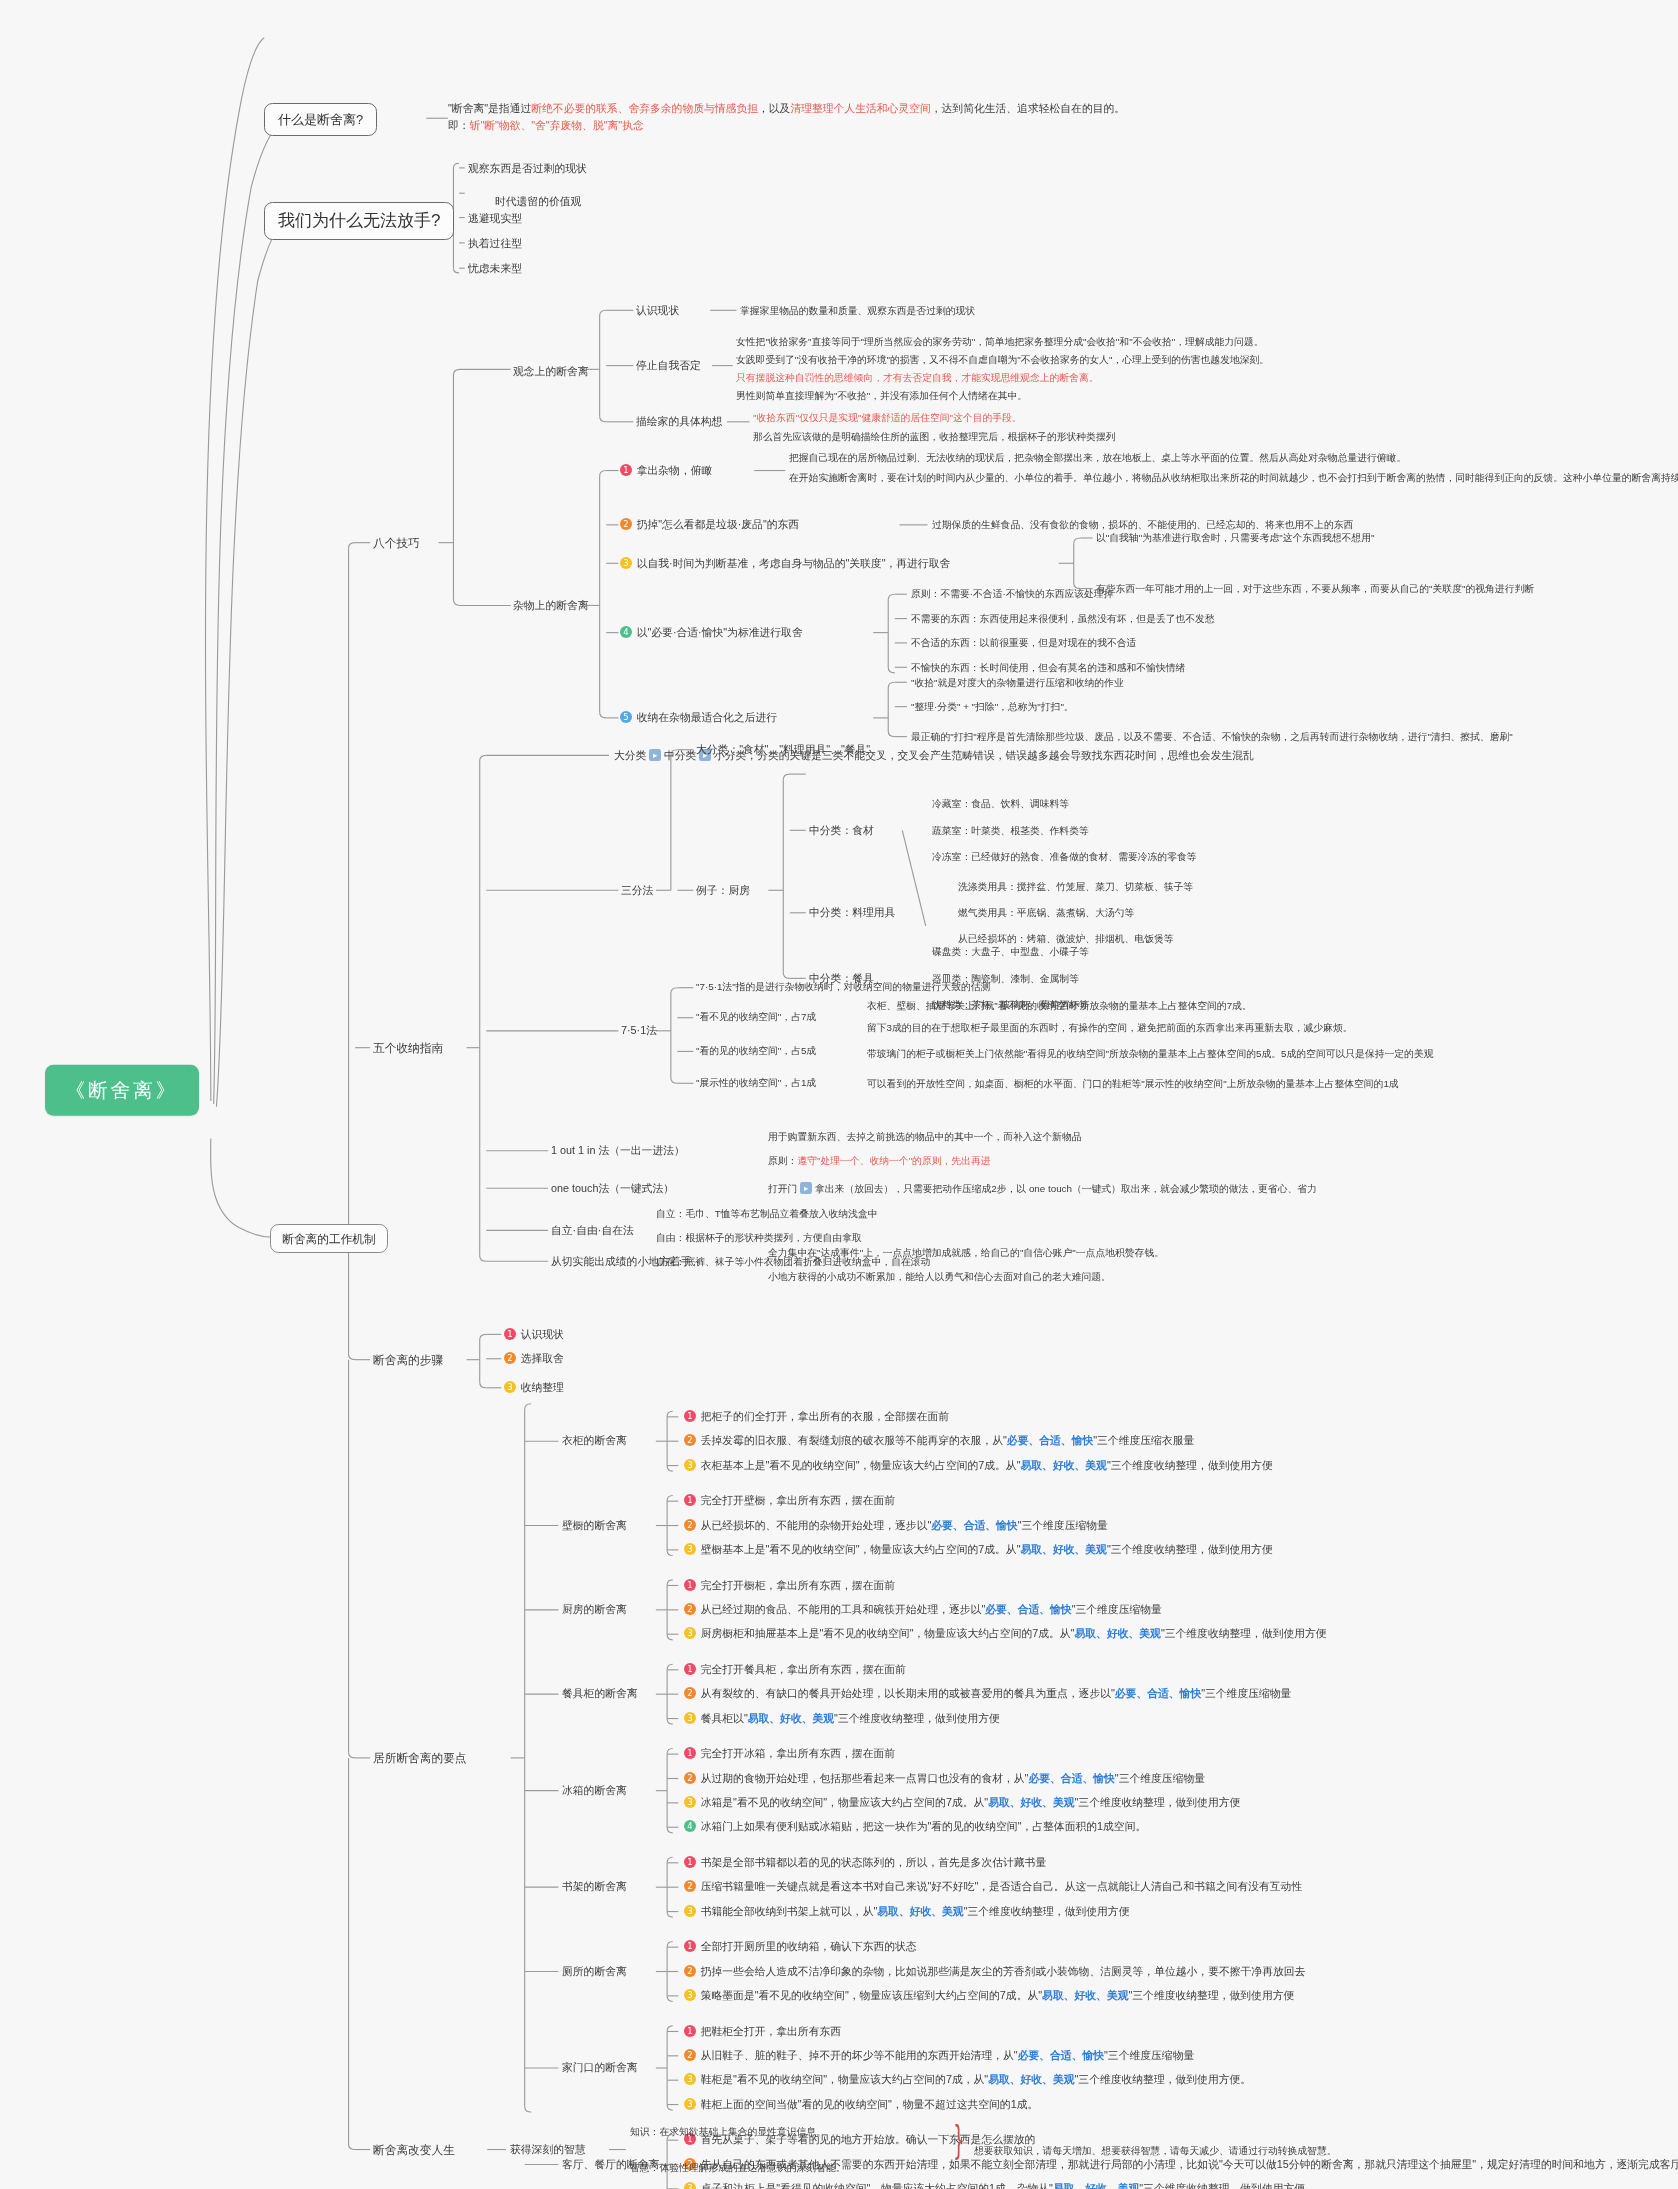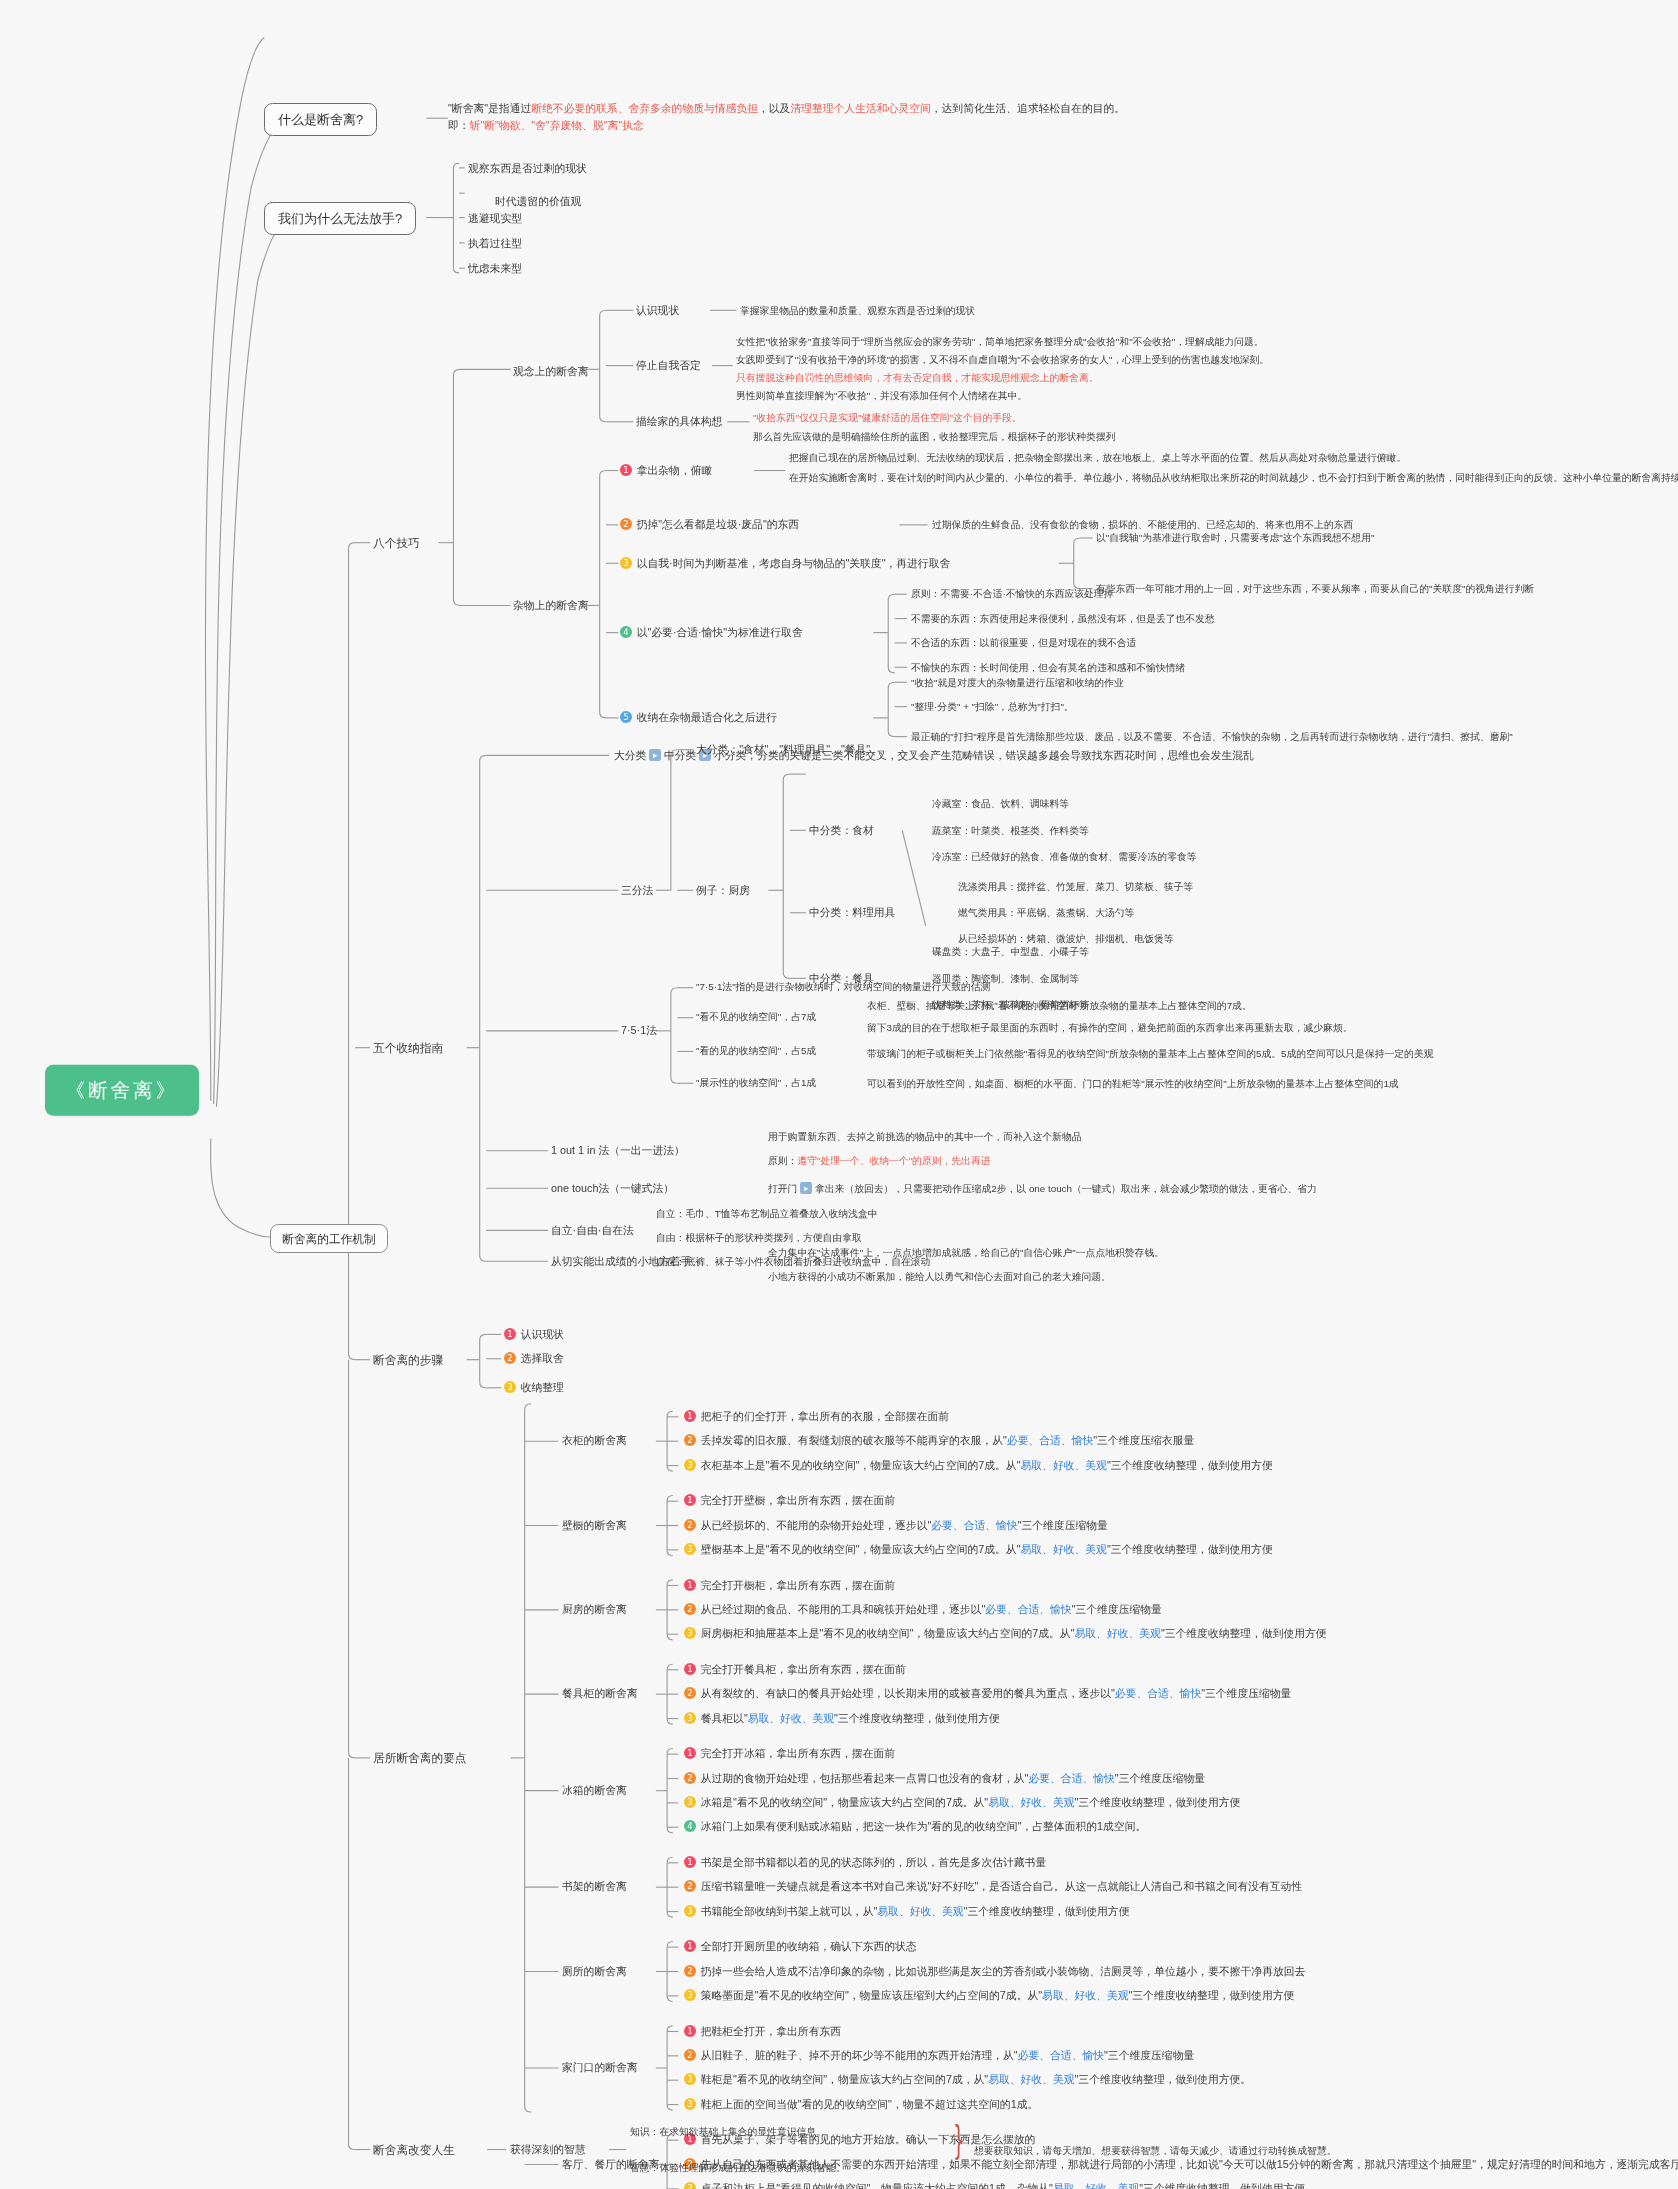--- a/index.html
+++ b/index.html
@@ -23,21 +23,21 @@
     padding:12px 20.6px;font-size:19.7px;letter-spacing:2.8px;
     box-shadow:0 0.9px 1.9px rgba(0,0,0,.07);
   }
   .boxed{
     background:#fcfcfc;border:1.2px solid #6b6b6b;border-radius:8.4px;
     padding:8.4px 15px;font-size:14px;color:#333;
   }
   .boxed.thin{border-color:#8b8b8b;border-width:0.9px;}
 
   .red{color:#e8594f;}
-  .blue{color:#2f7ed8;font-weight:normal;}
+  .blue{color:#2f7ed8;font-weight:bold;}
 
   .badge{
     display:inline-block;width:12px;height:12px;line-height:12px;border-radius:50%;
     color:#fff;font-size:8.4px;text-align:center;vertical-align:0.9px;margin-right:4.7px;
     font-family:"DejaVu Sans",sans-serif;
   }
   .b1{background:#ef4b64;}
   .b2{background:#f2882c;}
   .b3{background:#f6c026;}
   .b4{background:#4cbf8b;}
@@ -258,21 +258,21 @@
 
   <div class="node root" style="left:45px;top:1090px;transform:translateY(-50%);">《断舍离》</div>
 
 
   <div class="node boxed" style="left:264px;top:103px;padding:6.6px 13px;font-size:13px;">什么是断舍离?</div>
   <div class="node t11 multi" style="left:448px;top:101px;width:806px;">
     <div><span>"断舍离"是指通过</span><span class="red">断绝不必要的联系、舍弃多余的物质与情感负担</span><span>，以及</span><span class="red">清理整理个人生活和心灵空间</span><span>，达到简化生活、追求轻松自在的目的。</span></div>
     <div style="margin-top:2.8px;"><span>即：</span><span class="red">斩"断"物欲、"舍"弃废物、脱"离"执念</span></div>
   </div>
 
-  <div class="node boxed" style="left:264px;top:202px;padding:6.6px 13px;font-size:13px;">我们为什么无法放手?</div>
+  <div class="node boxed" style="left:264px;top:202px;padding:6.6px 13px;font-size:17px;">我们为什么无法放手?</div>
   <div class="node t11" style="left:468px;top:161px;">观察东西是否过剩的现状</div>
   <div class="node t11" style="left:468px;top:194px;padding-left:27px;">时代遗留的价值观</div>
   <div class="node t11" style="left:468px;top:211px;">逃避现实型</div>
   <div class="node t11" style="left:468px;top:236px;">执着过往型</div>
   <div class="node t11" style="left:468px;top:261px;">忧虑未来型</div>
 
   <div class="node boxed thin" style="left:270px;top:1224px;padding:5.6px 11.2px;font-size:11.7px;">断舍离的工作机制</div>
 
   <div class="node t12" style="left:373px;top:535px;">八个技巧</div>
   <div class="node t12" style="left:373px;top:1040px;">五个收纳指南</div>

